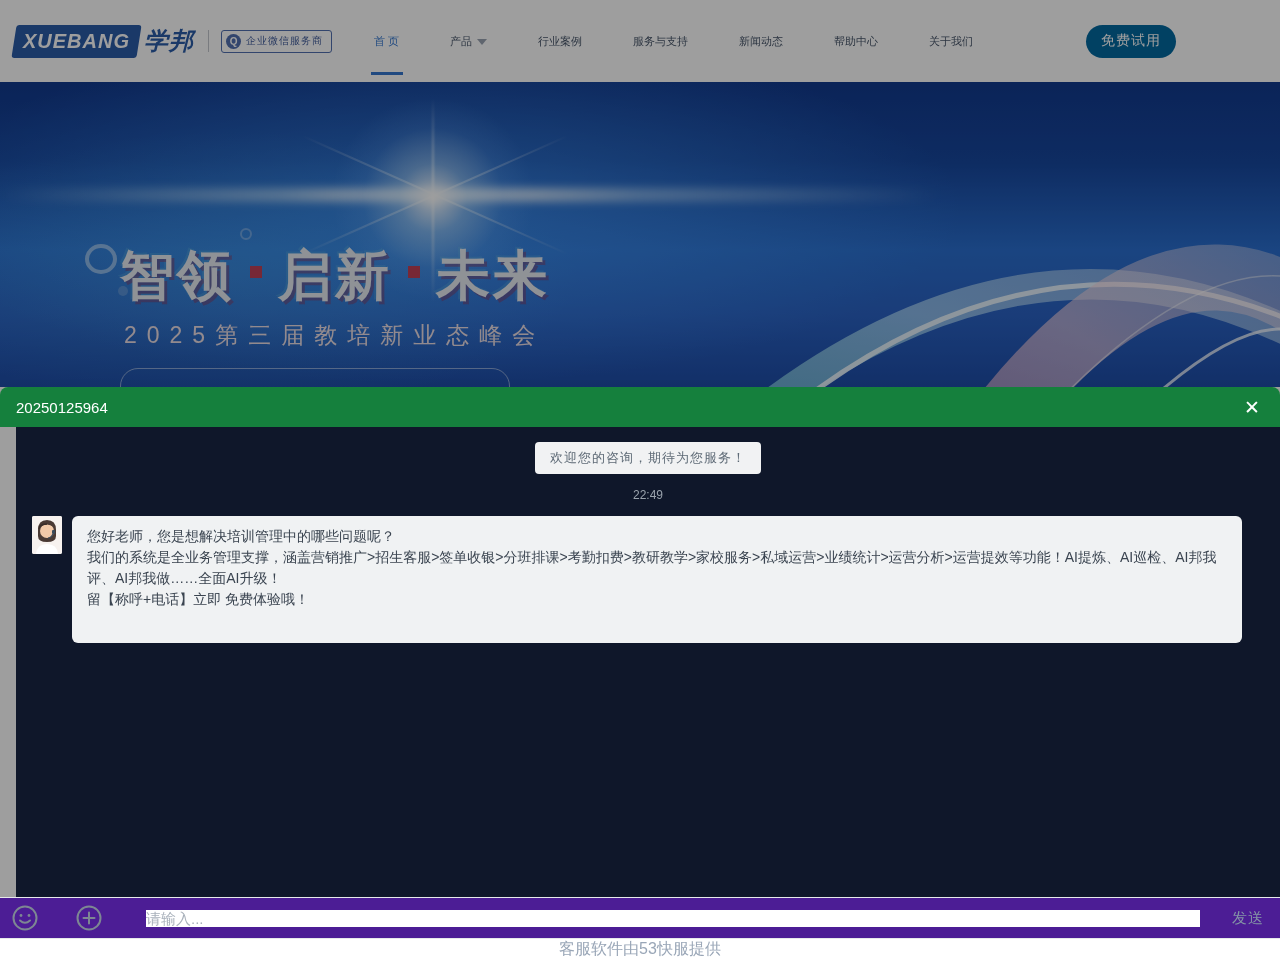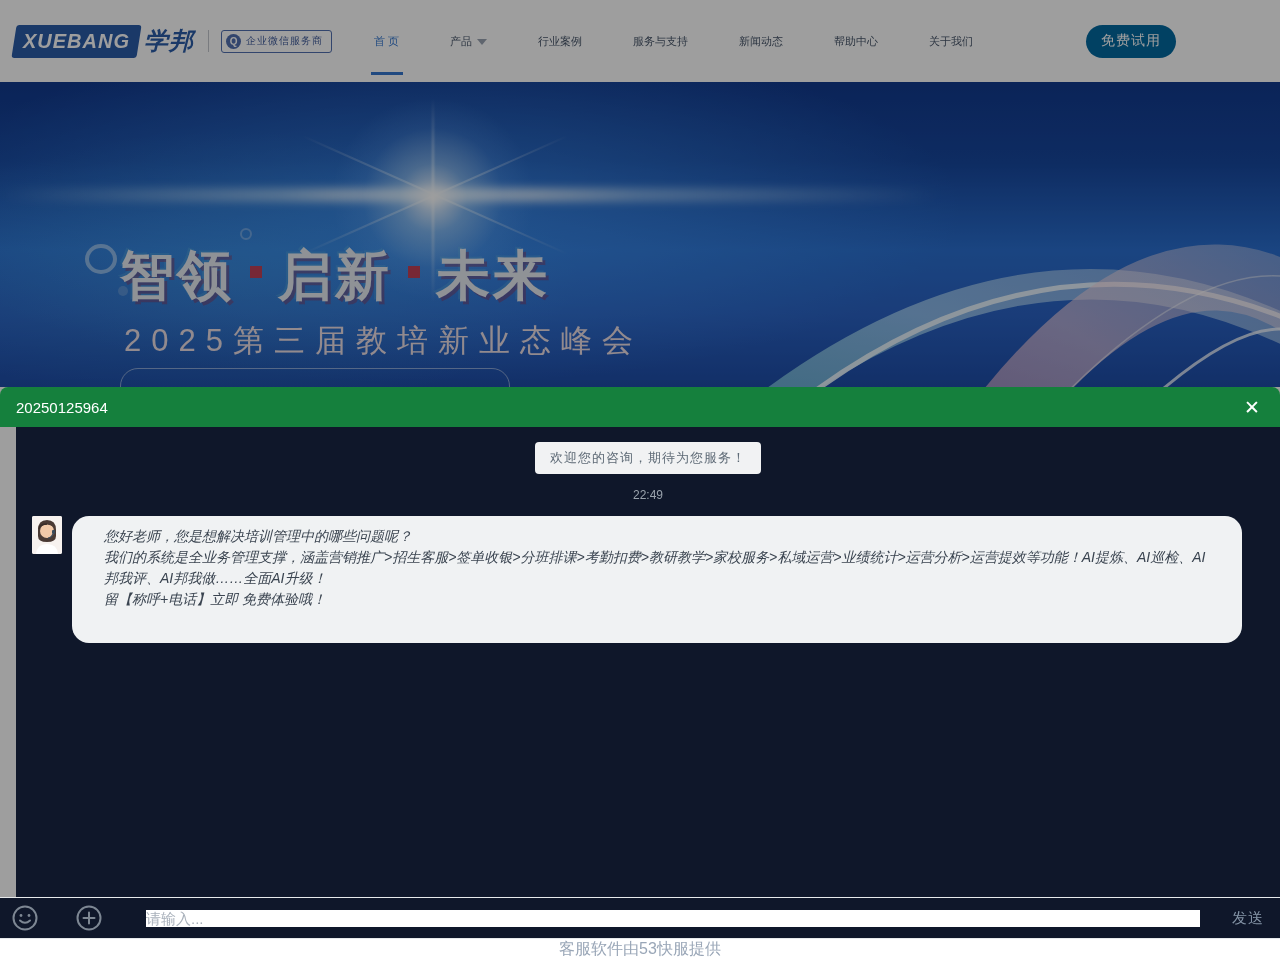--- a/index.html
+++ b/index.html
@@ -56,21 +56,21 @@
     border:4px solid rgba(160,198,240,.85); }
   .deco-ring-sm { position:absolute; left:240px; top:146px; width:12px; height:12px; border-radius:50%;
     border:2px solid rgba(150,188,235,.6); }
   .deco-dot { position:absolute; left:118px; top:204px; width:10px; height:10px; border-radius:50%;
     background:rgba(135,175,225,.45); }
   .hero-title { position:absolute; left:120px; top:158px; font-size:54px; font-weight:800;
     letter-spacing:3px; color:#e7ecf3; white-space:nowrap;
     text-shadow:3px 3px 0 rgba(155,45,75,.4), -2px -2px 0 rgba(115,200,225,.22); }
   .title-sep { display:inline-block; width:12px; height:12px; background:#c04258; margin:0 16px;
     vertical-align:middle; transform:translateY(-8px); }
-  .hero-subtitle { position:absolute; left:124px; top:238px; font-size:31px; letter-spacing:10px;
+  .hero-subtitle { position:absolute; left:124px; top:238px; font-size:23px; letter-spacing:10px;
     color:#ecdfe5; font-weight:500; white-space:nowrap; }
   .hero-outline-box { position:absolute; left:120px; top:286px; width:390px; height:42px;
     border:1px solid rgba(222,232,246,.55); border-radius:18px; }
 
   
   .dim-overlay { position:absolute; inset:0; background:rgba(0,0,0,.38); z-index:5; }
 
   
   .chat-panel { position:absolute; left:0; top:387px; width:1280px; height:573px; z-index:10;
     display:flex; flex-direction:column; }
@@ -79,26 +79,26 @@
   .chat-title { color:#fff; font-size:15px; }
   .chat-close { margin-left:auto; background:none; border:none; color:#fff; font-size:19px;
     cursor:pointer; line-height:1; padding:2px 4px; }
   .chat-body { flex:1 1 auto; background:#0f172a; overflow:hidden;margin-left:16px; }
   .welcome-pill { width:fit-content; margin:15px auto 0; background:#f1f2f3; color:#5f6b77;
     font-size:13px; padding:7px 15px; border-radius:4px; letter-spacing:1px; }
   .chat-time { text-align:center; font-size:12px; color:#9aa3ad; margin-top:14px; }
   .msg-row { display:flex; align-items:flex-start; margin:14px 38px 0 16px; }
   .msg-avatar { width:30px; height:38px; flex:0 0 auto; margin-right:10px; border-radius:2px;
     overflow:hidden; background:#f7f3f1; }
-  .msg-bubble { flex:1 1 auto; background:#f0f2f3; border-radius:17px; padding:10px 32px 33px;
-    font-size:14px; color:#3a4450; line-height:21px;font-style:italic; }
+  .msg-bubble { flex:1 1 auto; background:#f0f2f3; border-radius:6px; padding:10px 15px 33px;
+    font-size:14px; color:#3a4450; line-height:21px; }
   .msg-bubble div { margin:0; }
 
   .chat-input-bar { flex:0 0 auto; height:41px; border-top:1px solid #e6e9eb; display:flex;
-    align-items:center; padding:0 14px 0 10px; background:#0f172a;gap:30px; }
+    align-items:center; padding:0 14px 0 10px; background:#4c1d95;gap:30px; }
   .icon-btn { background:none; border:none; cursor:pointer; width:30px; height:30px; padding:0;
     display:flex; align-items:center; justify-content:center; margin-right:4px; }
   .chat-input { flex:1 1 auto; border:none; outline:none; font-size:15px; color:#333;
     margin-left:8px; font-family:"Liberation Sans","DejaVu Sans",sans-serif; }
   .chat-input::placeholder { color:#a9b1bb; }
   .send-btn { background:none; border:none; color:#8494a6; font-size:15px; cursor:pointer;
     letter-spacing:1px; padding:4px 2px; }
   .chat-footer { flex:0 0 auto; height:22px; border-top:1px solid #e6e9eb; background:#fff;
     text-align:center; font-size:16px; color:#99a6b7; line-height:20px; }
 </style>

